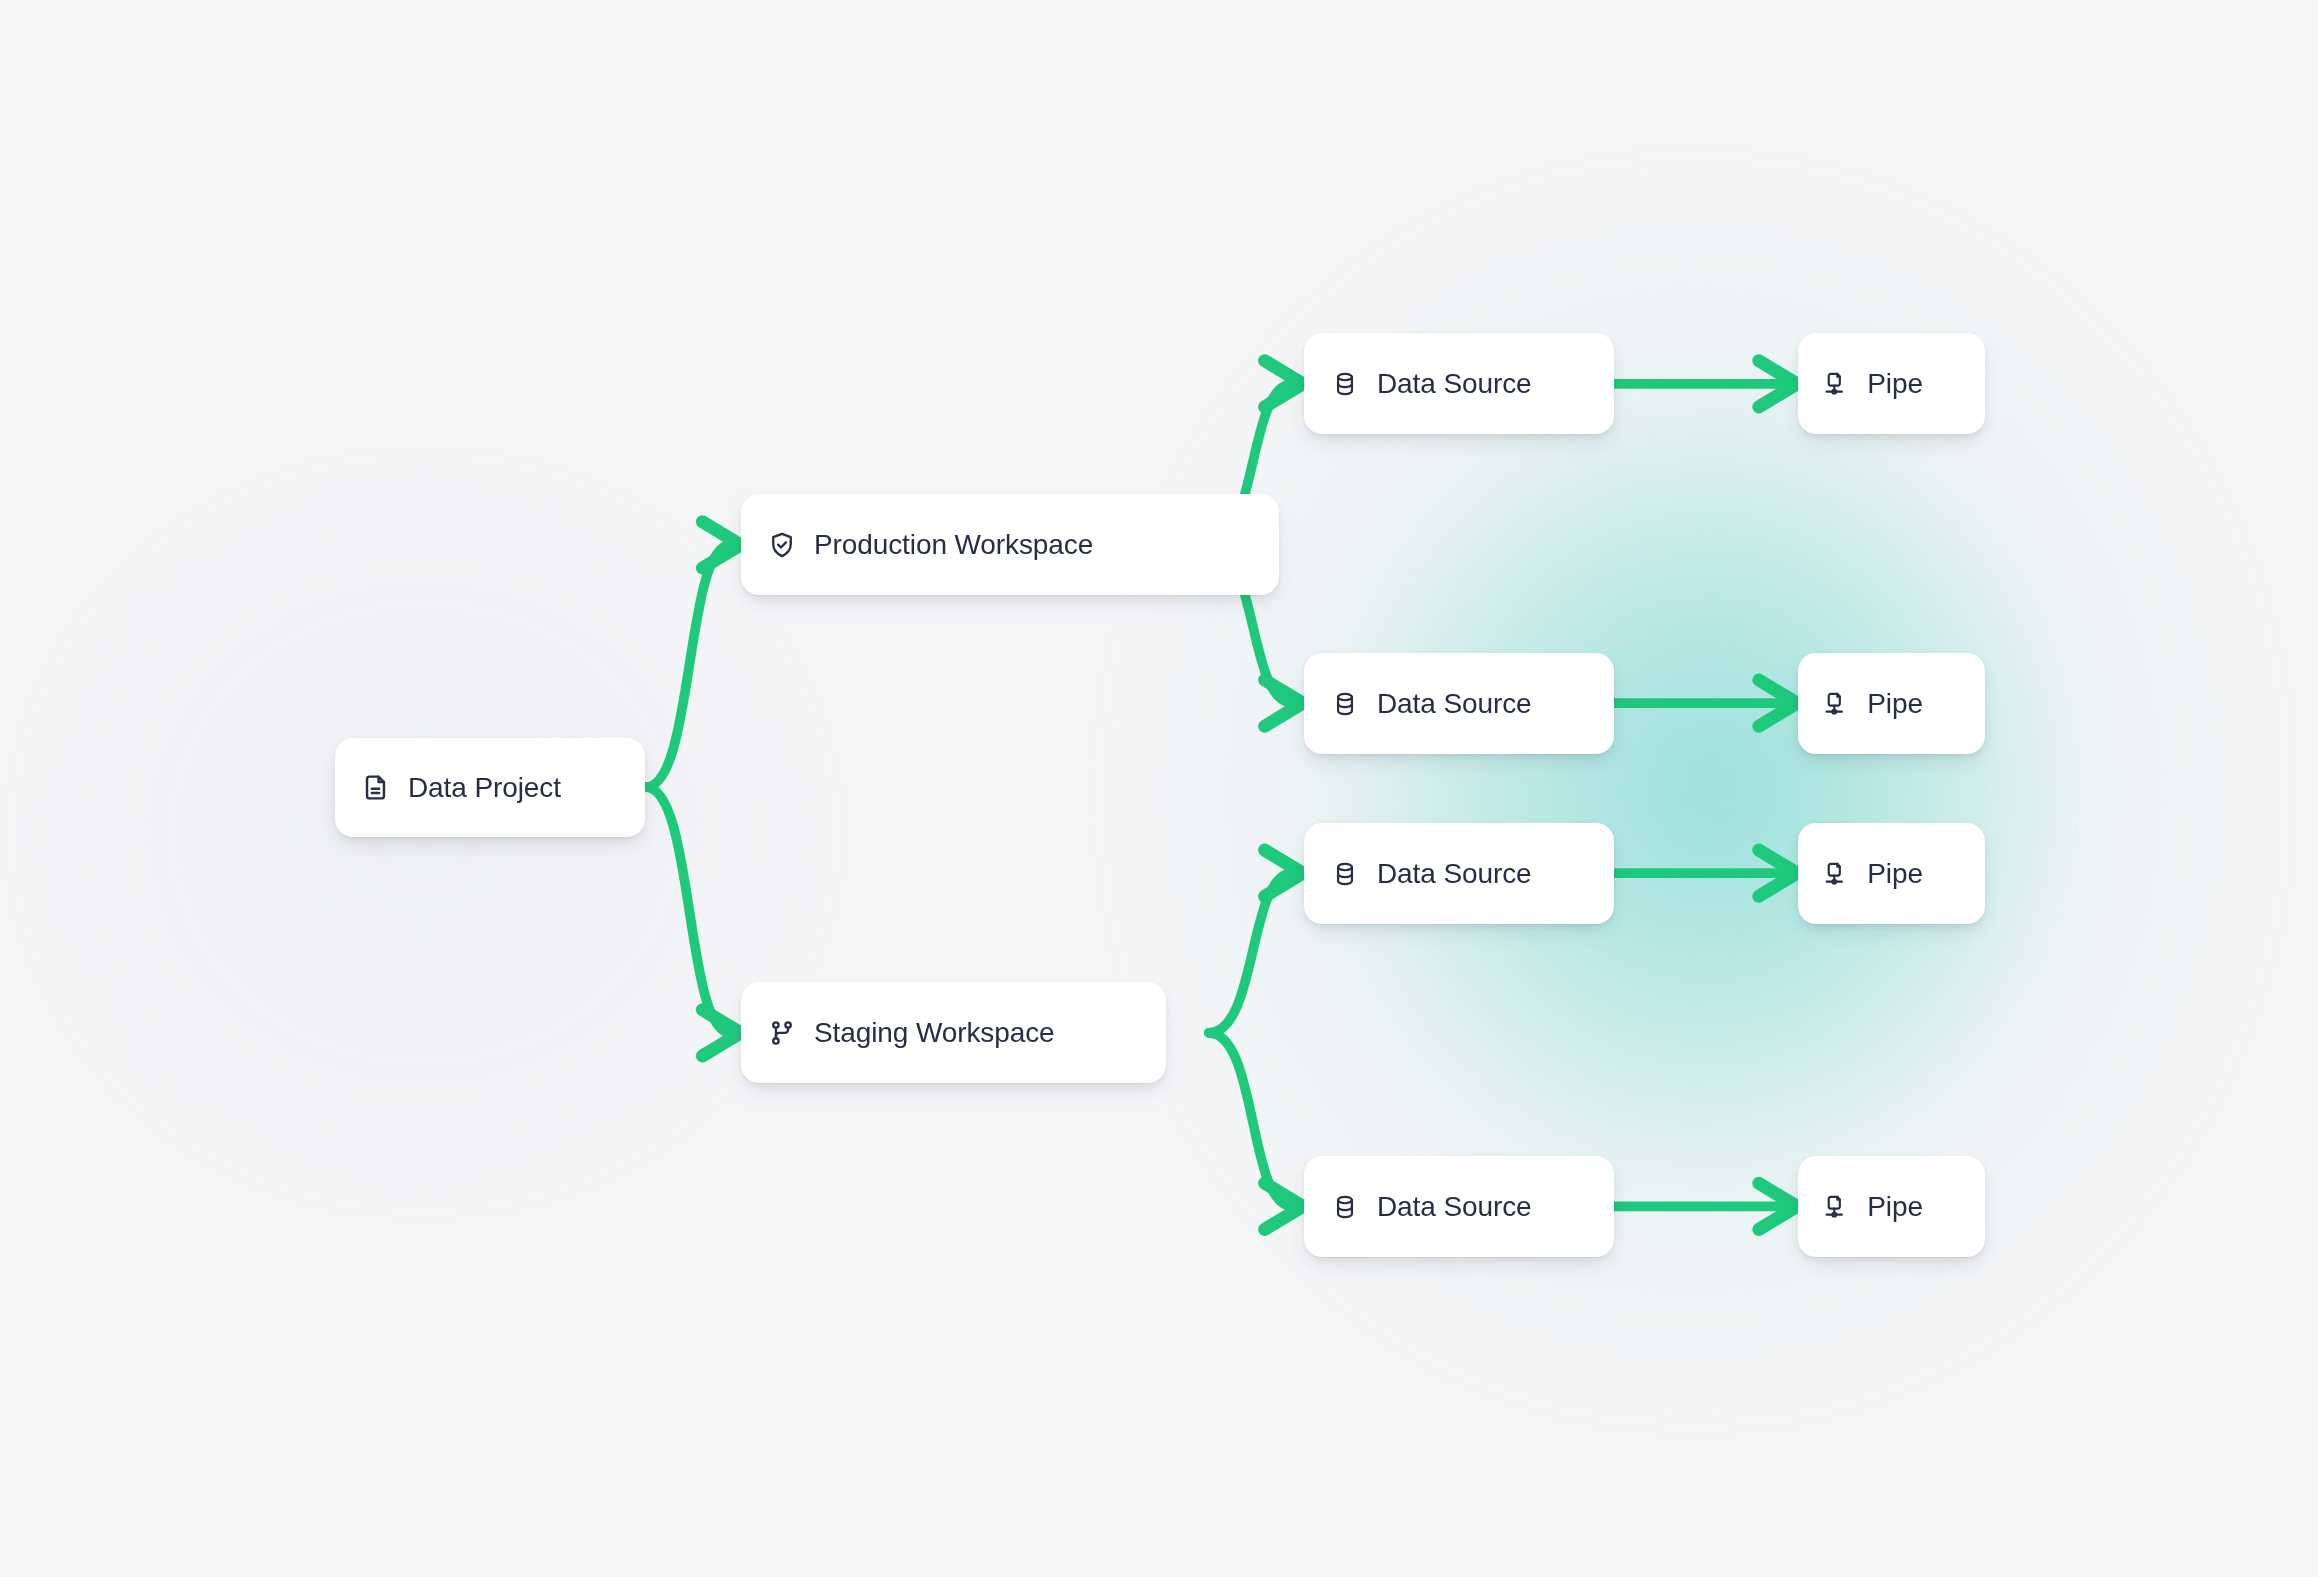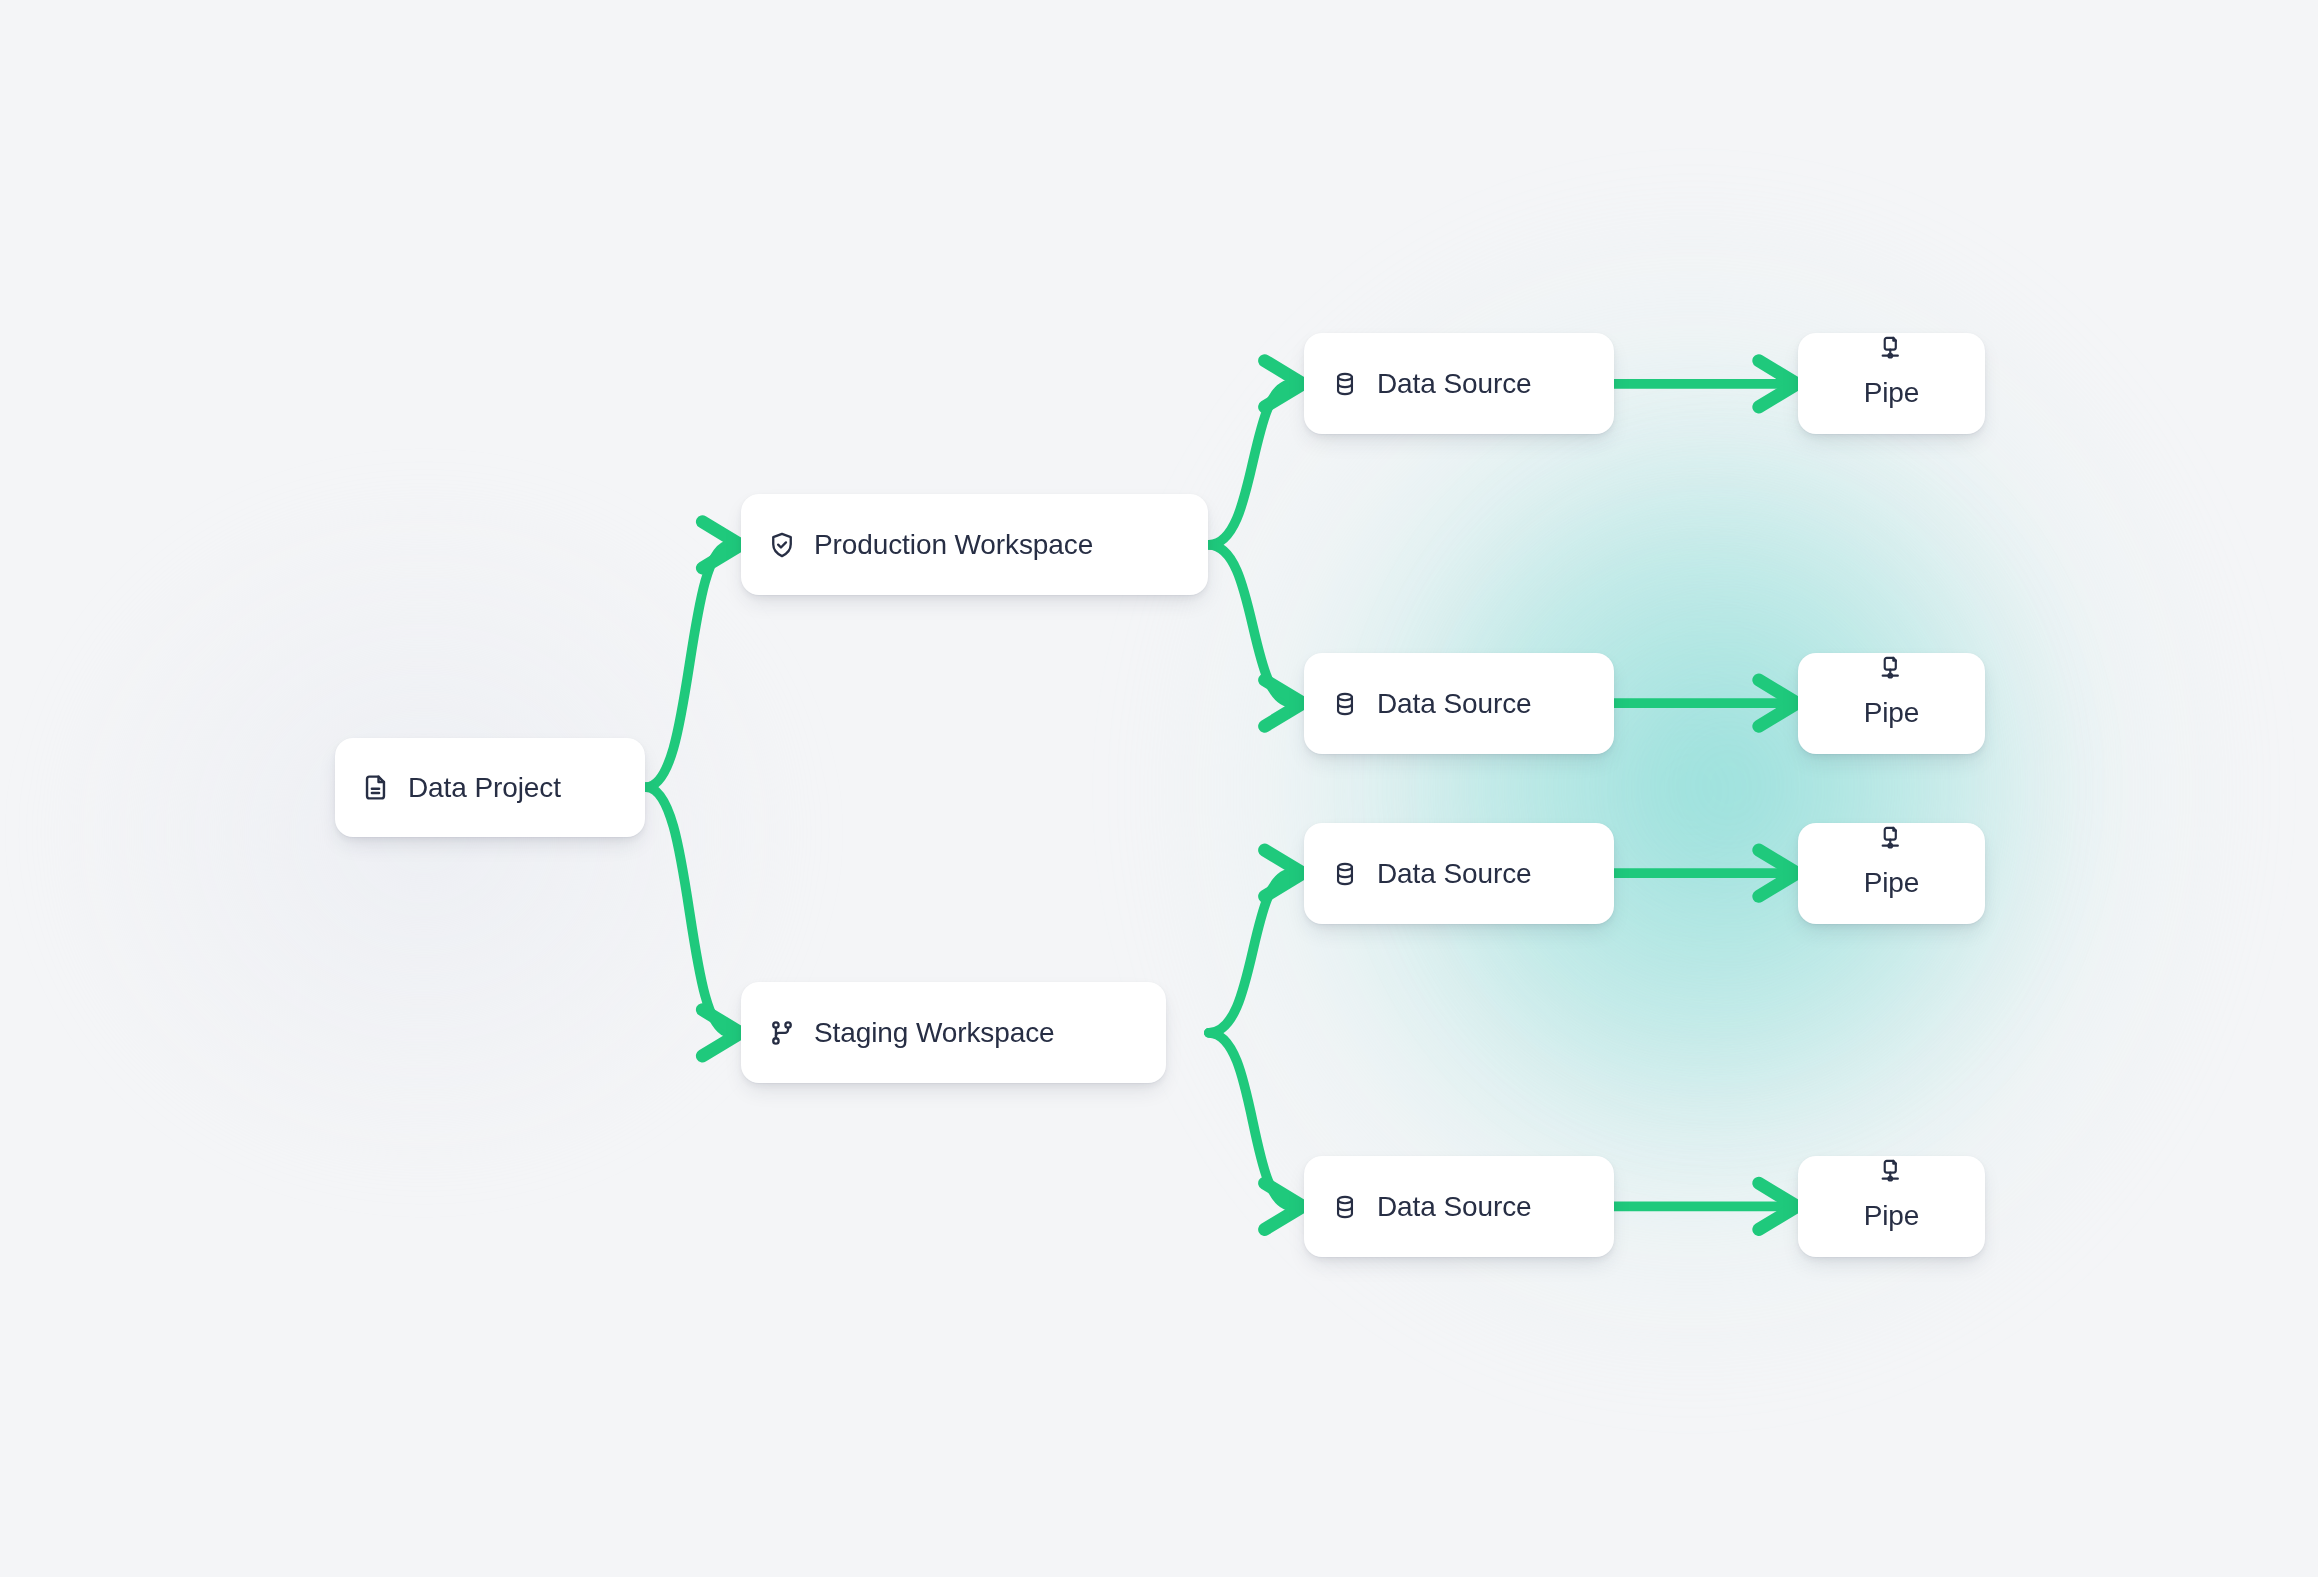--- a/index.html
+++ b/index.html
@@ -103,34 +103,34 @@
   .node .node-label {
     font-size: 28px;
     line-height: 1;
     letter-spacing: -0.1px;
     color: #272e44;
     font-weight: 400;
   }
 
   
   #node-project        { left: 335px;  top: 738px; width: 310px;  height: 99px; }
-  #node-ws-production  { left: 741px; top: 494px;  width: 467px;  height: 101px; }
+  #node-ws-production  { left: 741px; top: 494px;  width: 538px;  height: 101px; }
   #node-ws-staging     { left: 741px; top: 982px; width: 425px;  height: 101px; }
 
   #node-ds-1 { left: 1304px; top: 333px;  width: 310px; height: 101px; }
   #node-ds-2 { left: 1304px; top: 653px;  width: 310px; height: 101px; }
   #node-ds-3 { left: 1304px; top: 823px; width: 310px; height: 101px; }
   #node-ds-4 { left: 1304px; top: 1156px; width: 310px; height: 101px; }
 
   #node-pipe-1 { left: 1798px; top: 333px;  width: 187px; height: 101px; }
   #node-pipe-2 { left: 1798px; top: 653px;  width: 187px; height: 101px; }
   #node-pipe-3 { left: 1798px; top: 823px; width: 187px; height: 101px; }
   #node-pipe-4 { left: 1798px; top: 1156px; width: 187px; height: 101px; }
 
-  .node.pipe-node { padding: 0 23.6px; gap: 16.7px; flex-direction: column; }
+  .node.pipe-node { padding: 0 23.6px; gap: 16.7px; }
 </style>
 </head>
 <body>
 
 <div id="diagram-canvas">
 
   <div class="glow glow-cool-left"></div>
   <div class="glow glow-main"></div>
   <div class="glow glow-secondary"></div>
 

